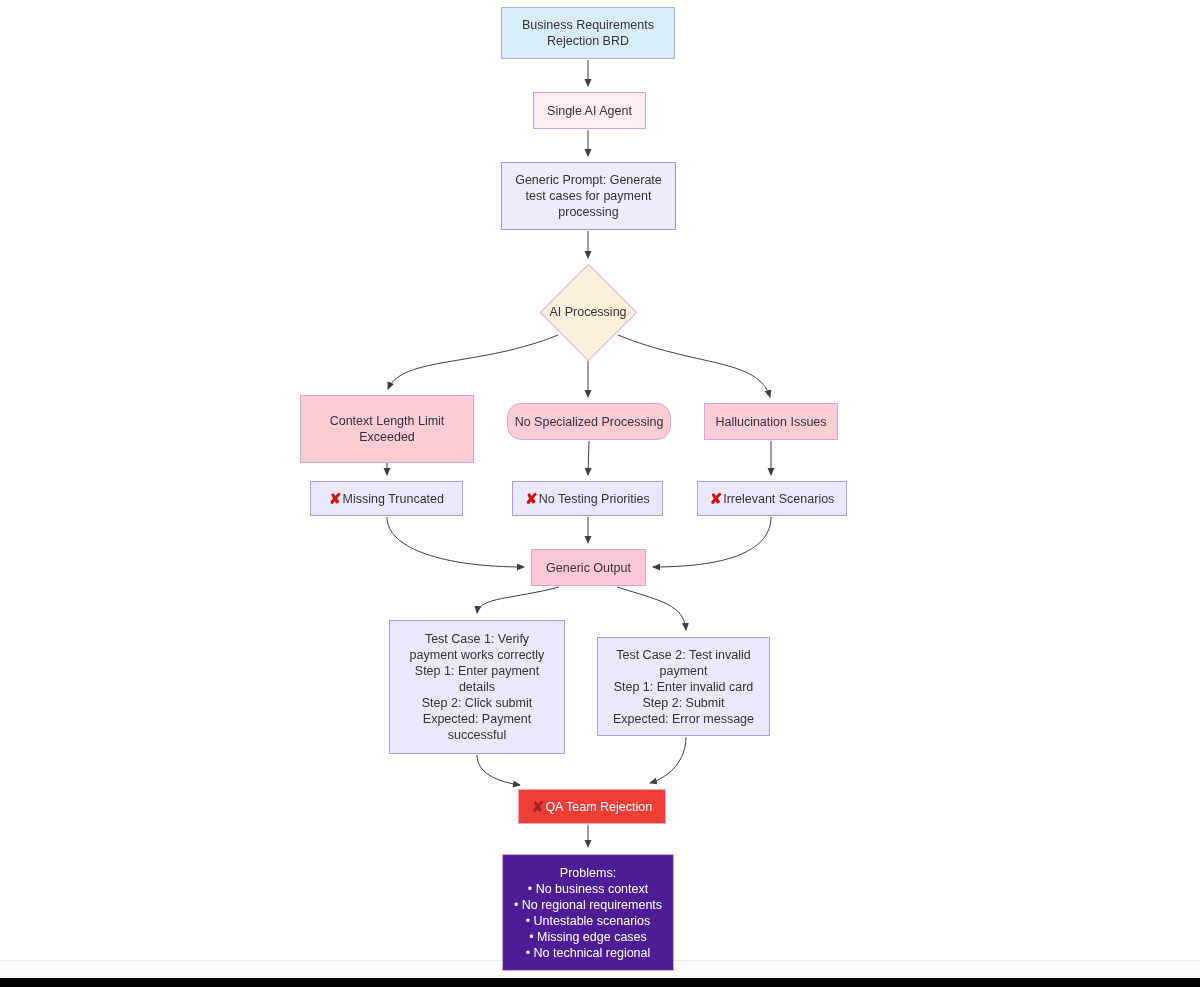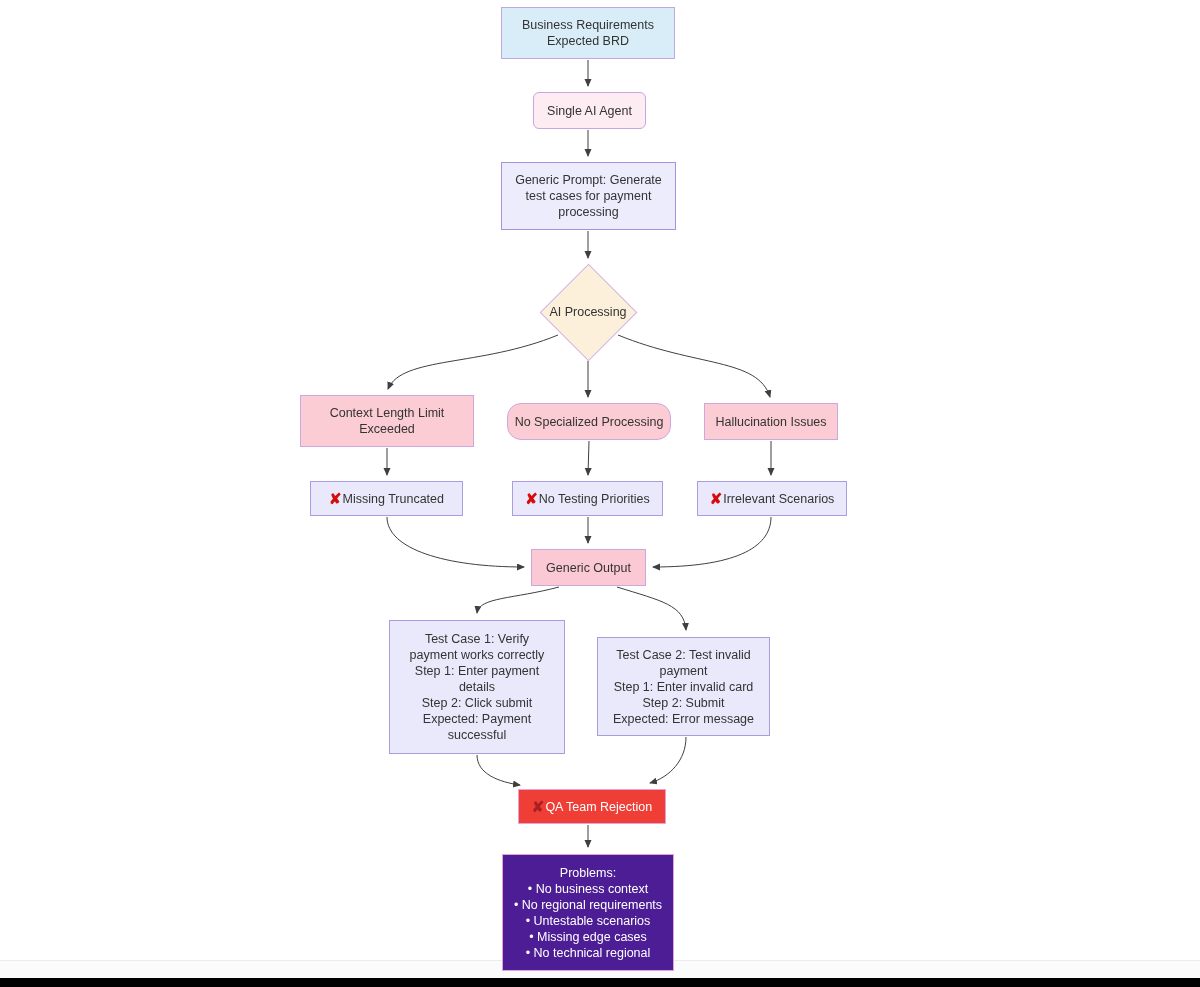--- a/index.html
+++ b/index.html
@@ -61,35 +61,35 @@
         <path d="M559,587 C514,599 479,597 477,613" fill="none" stroke="#3f3f3f" stroke-width="1" marker-end="url(#arrowhead)"></path>
         <path d="M617,587 C662,601 684,605 686,630" fill="none" stroke="#3f3f3f" stroke-width="1" marker-end="url(#arrowhead)"></path>
         <path d="M477,755 C477,774 499,782 520,785" fill="none" stroke="#3f3f3f" stroke-width="1" marker-end="url(#arrowhead)"></path>
         <path d="M686,737 C686,760 670,777 650,783" fill="none" stroke="#3f3f3f" stroke-width="1" marker-end="url(#arrowhead)"></path>
         <path d="M588,825 L588,847" fill="none" stroke="#3f3f3f" stroke-width="1" marker-end="url(#arrowhead)"></path>
       </g>
   </svg>
   <div id="node-layer">
       <div class="node" style="left: 501px; top: 7px; width: 174px; height: 52px; background: rgb(217, 237, 248); border-color: rgb(191, 168, 226); color: rgb(51, 51, 51);">
         <div class="line"><span>Business Requirements</span></div>
-        <div class="line"><span>Expected BRD</span></div>
+        <div class="line"><span>Rejection BRD</span></div>
       </div>
-      <div class="node" style="left: 533px; top: 92px; width: 113px; height: 37px; background: rgb(253, 236, 242); border-color: rgb(201, 166, 227); color: rgb(51, 51, 51); border-radius: 6px;">
+      <div class="node" style="left: 533px; top: 92px; width: 113px; height: 37px; background: rgb(253, 236, 242); border-color: rgb(201, 166, 227); color: rgb(51, 51, 51);">
         <div class="line"><span>Single AI Agent</span></div>
       </div>
       <div class="node" style="left: 501px; top: 162px; width: 175px; height: 68px; background: rgb(236, 236, 252); border-color: rgb(169, 145, 220); color: rgb(51, 51, 51);">
         <div class="line"><span>Generic Prompt: Generate</span></div>
         <div class="line"><span>test cases for payment</span></div>
         <div class="line"><span>processing</span></div>
       </div>
       <div class="diamond-box" style="left: 553.5px; top: 277.5px; width: 69px; height: 69px; background: rgb(253, 240, 218); border: 1px solid rgb(204, 178, 232);"></div>
       <div class="diamond-label" style="left: 528px; top: 302px; width: 120px; height: 20px; color: rgb(51, 51, 51);">
         <span>AI Processing</span>
       </div>
-      <div class="node" style="left: 300px; top: 395px; width: 174px; height: 52px; background: rgb(251, 204, 212); border-color: rgb(207, 166, 224); color: rgb(51, 51, 51);">
+      <div class="node" style="left: 300px; top: 395px; width: 174px; height: 68px; background: rgb(251, 204, 212); border-color: rgb(207, 166, 224); color: rgb(51, 51, 51);">
         <div class="line"><span>Context Length Limit</span></div>
         <div class="line"><span>Exceeded</span></div>
       </div>
       <div class="node" style="left: 507px; top: 403px; width: 164px; height: 37px; background: rgb(251, 204, 212); border-color: rgb(207, 166, 224); color: rgb(51, 51, 51); border-radius: 14px;">
         <div class="line"><span>No Specialized Processing</span></div>
       </div>
       <div class="node" style="left: 704px; top: 403px; width: 134px; height: 37px; background: rgb(251, 204, 212); border-color: rgb(207, 166, 224); color: rgb(51, 51, 51);">
         <div class="line"><span>Hallucination Issues</span></div>
       </div>
       <div class="node" style="left: 310px; top: 481px; width: 153px; height: 35px; background: rgb(233, 233, 251); border-color: rgb(171, 156, 226); color: rgb(51, 51, 51);">

